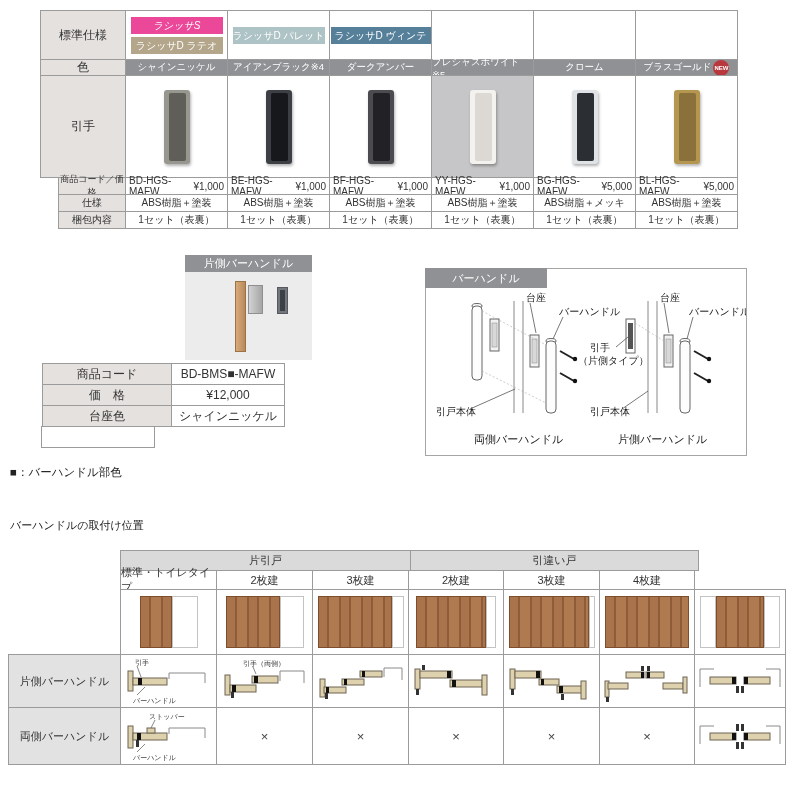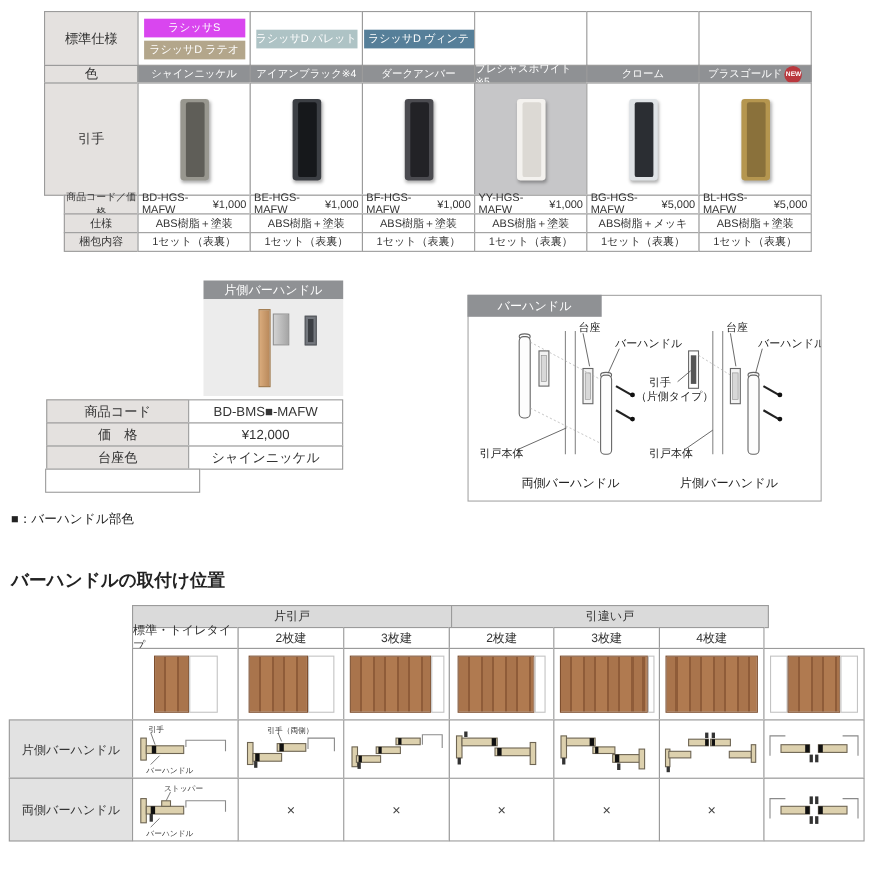--- a/index.html
+++ b/index.html
@@ -27,25 +27,25 @@
   .t10{font-size:10px}
   .midhdr{background:#8f9194;color:#fff;font-size:11px;display:flex;align-items:center;justify-content:center}
   .imgbox{background:#ececec}
   .woodbar{position:absolute;left:50px;top:9px;width:11px;height:71px;
            background:linear-gradient(90deg,#d9ab7c,#b9895b);border:1px solid #9c7344}
   .plate{position:absolute;left:63px;top:13px;width:15px;height:29px;
          background:linear-gradient(90deg,#d2d2d2,#a6a6a6);border:1px solid #8f8f8f}
   .smhandle{position:absolute;left:92px;top:15px;width:11px;height:27px;background:#73777d;border:1px solid #55585d}
   .smrecess{position:absolute;left:2px;right:2px;top:2px;bottom:2px;background:#3c3f44}
   .ptable .lbl{width:130px;font-size:12px}
-  .ptable .cell{width:141px;font-size:12px}
+  .ptable .cell{width:114px;font-size:12px}
   .diagbox{border:1px solid #a5a5a5;background:#fff}
   .diagtab{position:absolute;left:-1px;top:-1px;width:122px;height:20px}
   .note{font-size:11.5px;color:#222;line-height:16px}
-  .btitle{font-size:16px;font-weight:bold;color:#222}
+  .btitle{font-size:11px;font-weight:normal;color:#222}
   .gh{background:#dadada;font-size:11px}
   .sh{background:#fff;font-size:11px}
   .rlbl{background:#e2e2e2;font-size:11px;width:113px;border:1px solid #9b9b9b;
         display:flex;align-items:center;justify-content:center;flex:none}
   .spacer{width:113px;flex:none;border:none;background:transparent}
   .na{font-size:13px;color:#444}
   .hw{position:relative;z-index:2;background:#dadada}
   .door{display:flex;align-items:stretch;height:52px}
   .wd{background:repeating-linear-gradient(90deg,#a9744c 0 8px,#8f5c39 8px 10px,#b07a50 10px 20px,#8f5c39 20px 22px);border:1px solid #7d4e2e}
   .frm{background:#fff;border:1px solid #c3c3c3}
@@ -55,21 +55,21 @@
 </head>
 <body>
 
 <div class="page">
 
   <div class="abs" style="left:40px;top:10px">
 
     <div class="row" style="height:50px">
       <div class="lbl w86">標準仕様</div>
       <div class="cell c102 badgecol">
-        <div class="badge" style="background-color: #d946ef;">ラシッサS</div>
+        <div class="badge" style="background-color: #ec4899; font-style: italic;">ラシッサS</div>
         <div class="badge" style="background-color: rgb(179, 166, 139);">ラシッサD ラテオ</div>
       </div>
       <div class="cell c102 badgecol">
         <div class="badge" style="background-color: rgb(174, 195, 197);">ラシッサD パレット</div>
       </div>
       <div class="cell c102 badgecol">
         <div class="badge" style="width: 100px; background-color: rgb(86, 127, 153);">ラシッサD ヴィンティア</div>
       </div>
       <div class="cell c102"></div>
       <div class="cell c102"></div>

